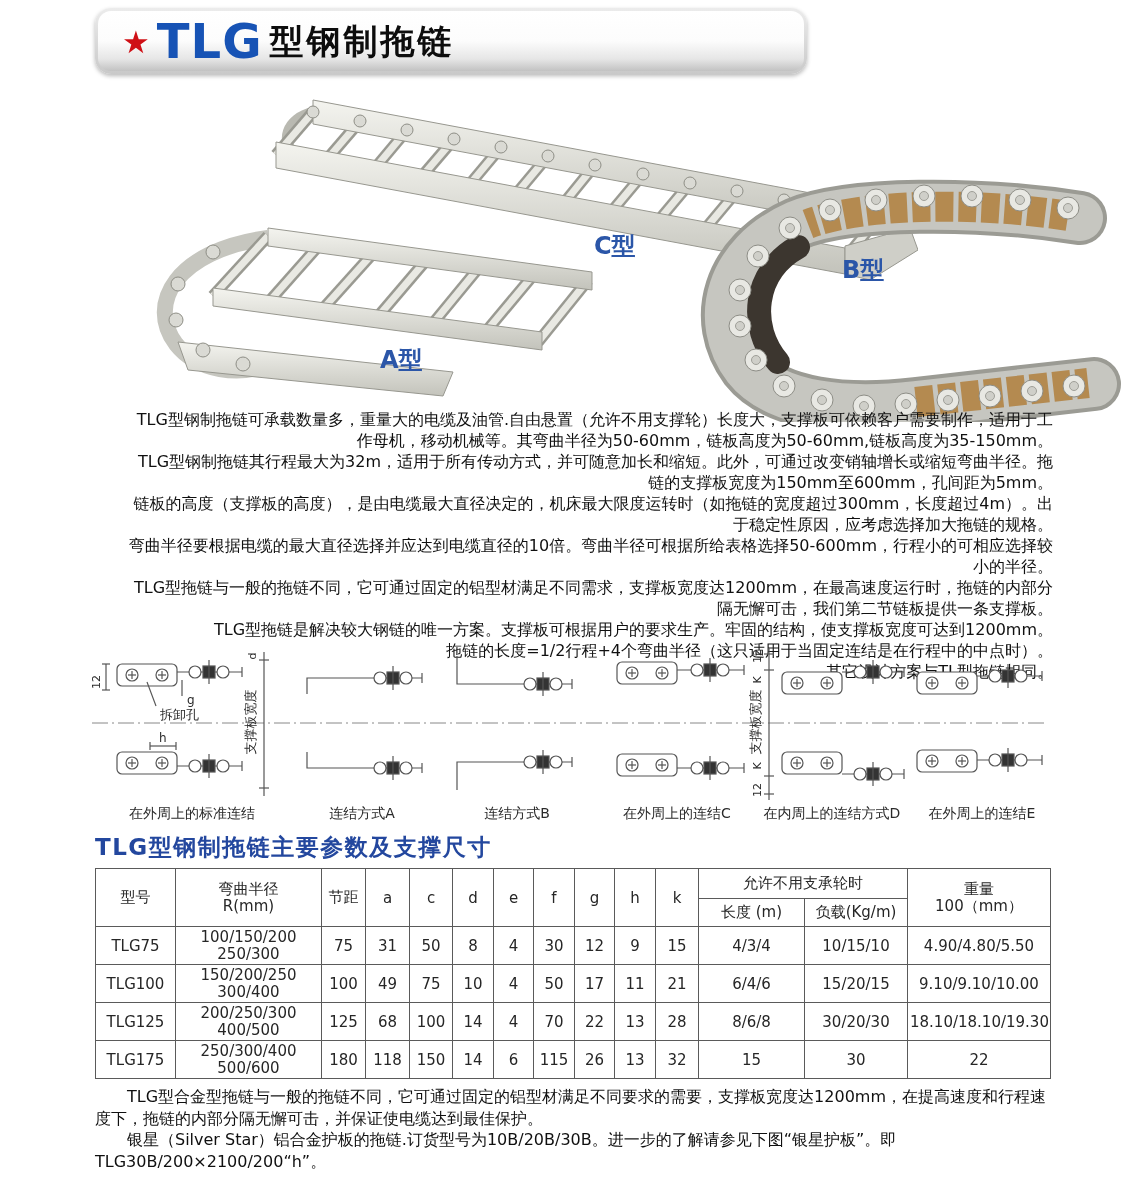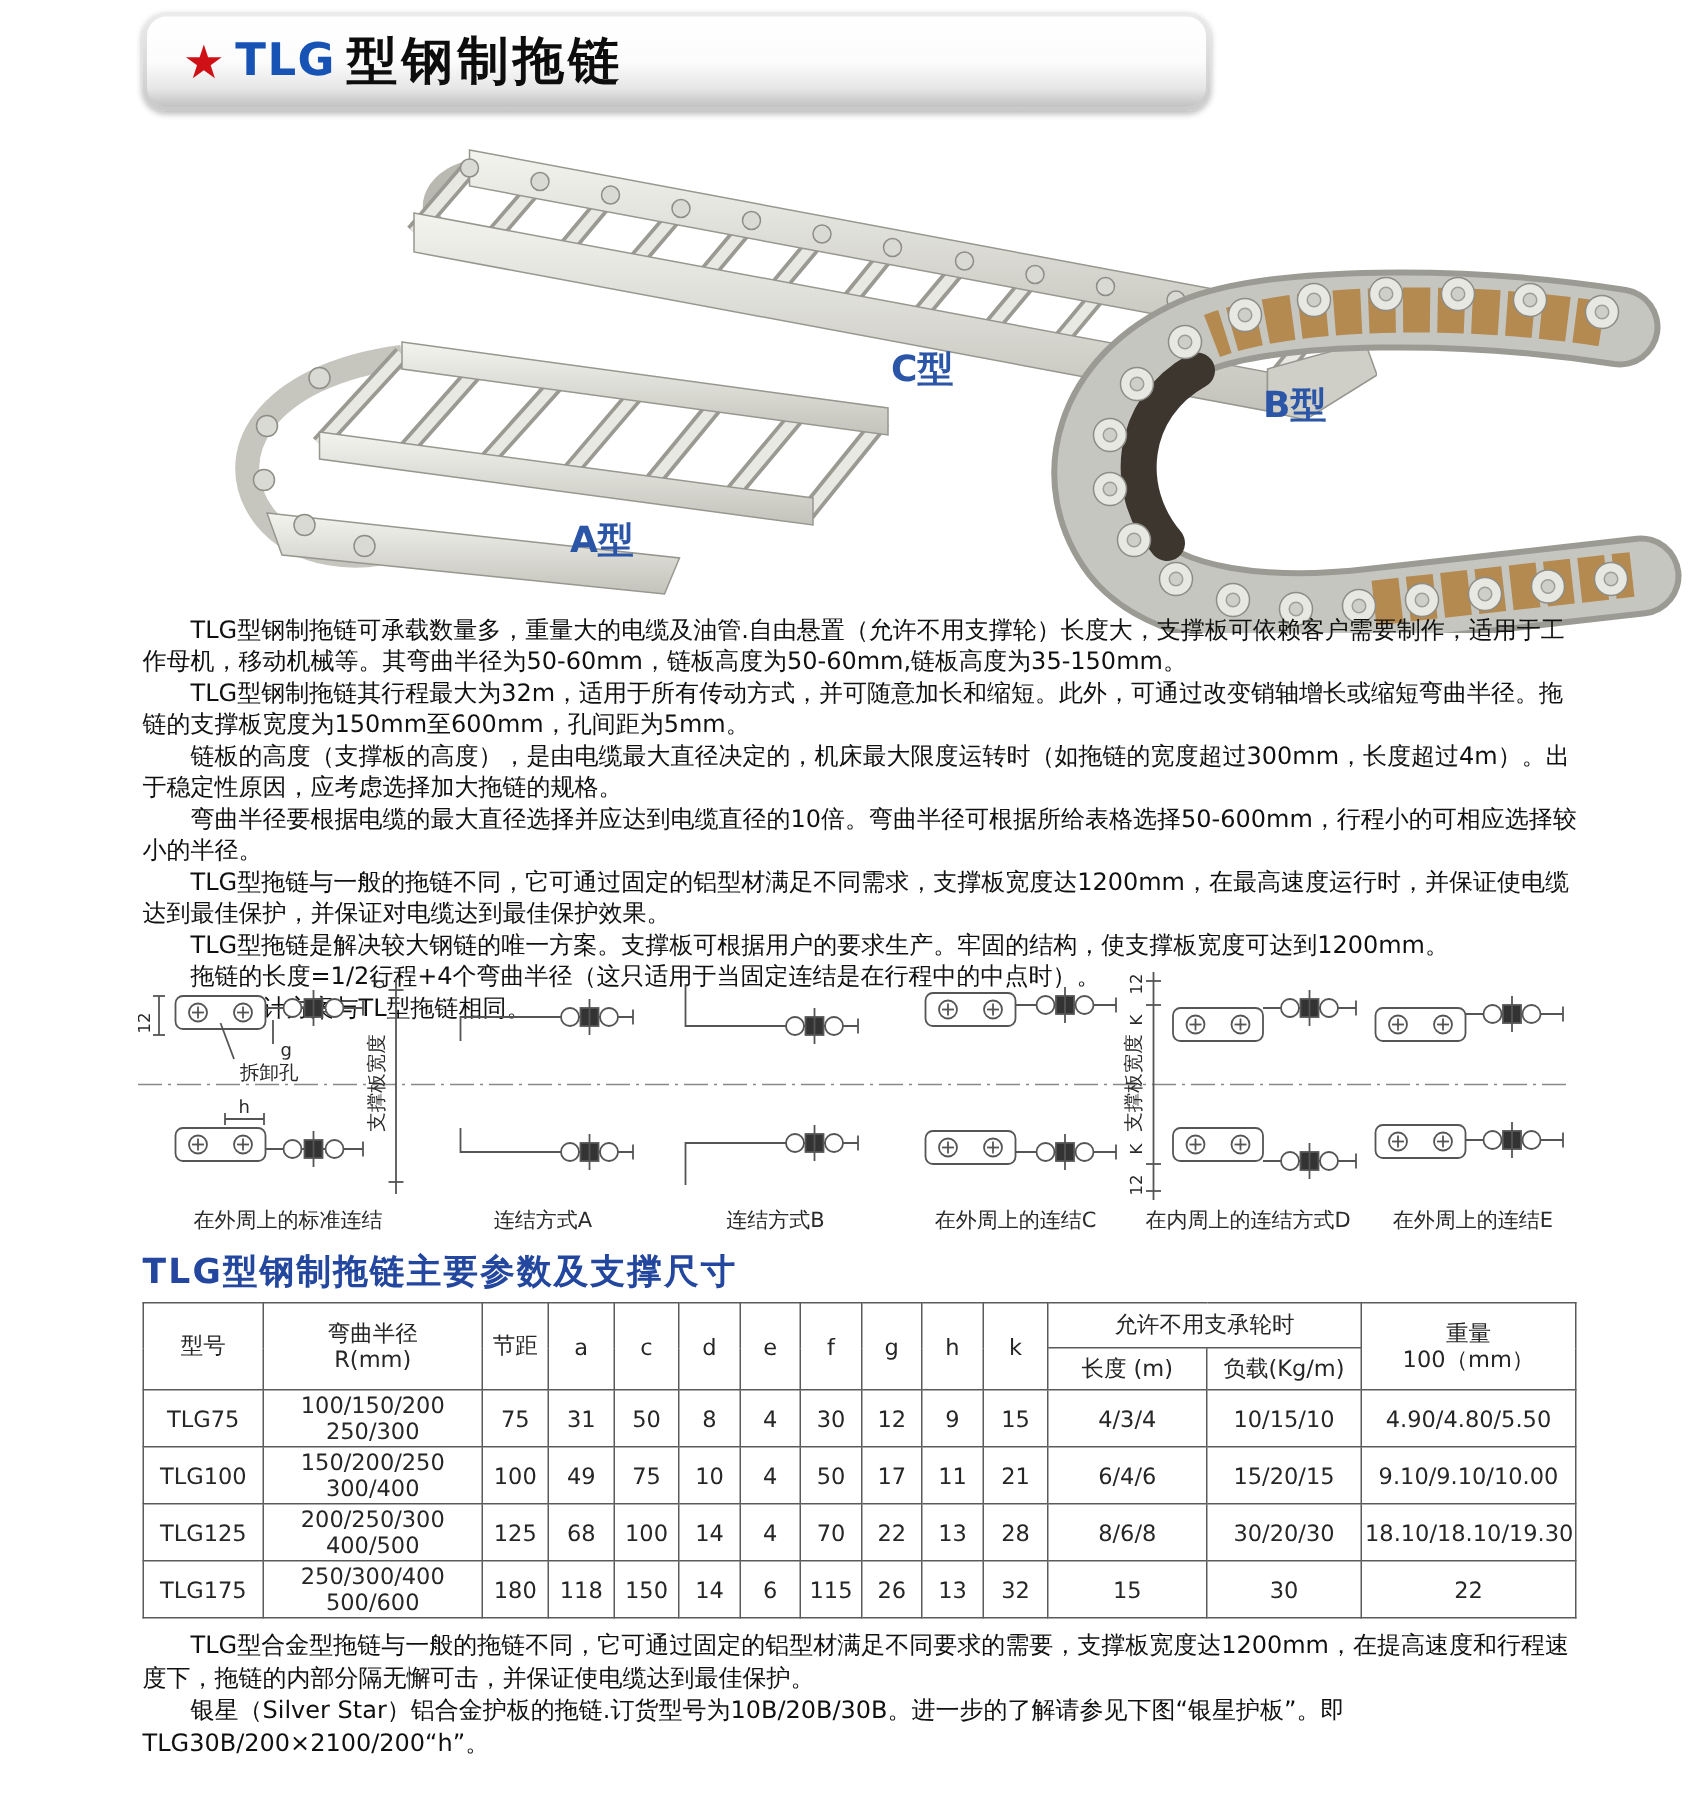--- a/index.html
+++ b/index.html
@@ -15,33 +15,33 @@
     position:absolute;left:95px;top:8px;width:712px;height:66px;
     border-radius:16px;background:linear-gradient(180deg,#ececec,#c9c9c9);
     box-shadow:0 2px 4px rgba(0,0,0,.28);padding:3px;box-sizing:border-box;
   }
   .banner-inner{
     width:100%;height:100%;border-radius:13px;
     background:linear-gradient(180deg,#ffffff 0%,#fcfcfc 50%,#e6e6e6 80%,#c2c2c2 100%);
     display:flex;align-items:center;padding-left:24px;box-sizing:border-box;gap:7px;
   }
   .star{color:#cf1016;font-size:31px;line-height:1;transform:translateY(1px);}
-  .brand{color:#1753b5;font-size:30px;font-weight:bold;letter-spacing:1px;line-height:1;}
+  .brand{color:#1753b5;font-size:48px;font-weight:bold;letter-spacing:1px;line-height:1;}
   .title-cn{color:#0d0d0d;font-size:34px;font-weight:bold;letter-spacing:3px;line-height:1;}
 
   
   .photo{position:absolute;}
   .photo-label{position:absolute;color:#2b56a8;font-size:24px;font-weight:bold;z-index:5;}
   #label-c{left:594px;top:230px;}
   #label-a{left:380px;top:344px;}
   #label-b{left:842px;top:254px;}
 
   
   .intro{position:absolute;left:95px;top:409px;width:958px;font-size:16px;line-height:21px;color:#101010;}
-  .intro p{margin:0;text-indent:2em;}
+  .intro p{margin:0;text-indent:2em;text-align:right;}
 
   
   .figures{position:absolute;left:92px;top:642px;width:960px;height:192px;}
   .figures svg text{font-family:"DejaVu Sans","Liberation Sans",sans-serif;fill:#2a2a2a;}
 
   
   .section-title{
     position:absolute;left:95px;top:832px;font-size:23px;font-weight:bold;
     color:#23479e;letter-spacing:1.5px;
   }
@@ -225,21 +225,21 @@
 
   <div class="photo-label" id="label-c">C型</div>
   <div class="photo-label" id="label-a">A型</div>
   <div class="photo-label" id="label-b">B型</div>
 
   <div class="intro">
     <p>TLG型钢制拖链可承载数量多，重量大的电缆及油管.自由悬置（允许不用支撑轮）长度大，支撑板可依赖客户需要制作，适用于工作母机，移动机械等。其弯曲半径为50-60mm，链板高度为50-60mm,链板高度为35-150mm。</p>
     <p>TLG型钢制拖链其行程最大为32m，适用于所有传动方式，并可随意加长和缩短。此外，可通过改变销轴增长或缩短弯曲半径。拖链的支撑板宽度为150mm至600mm，孔间距为5mm。</p>
     <p>链板的高度（支撑板的高度），是由电缆最大直径决定的，机床最大限度运转时（如拖链的宽度超过300mm，长度超过4m）。出于稳定性原因，应考虑选择加大拖链的规格。</p>
     <p>弯曲半径要根据电缆的最大直径选择并应达到电缆直径的10倍。弯曲半径可根据所给表格选择50-600mm，行程小的可相应选择较小的半径。</p>
-    <p>TLG型拖链与一般的拖链不同，它可通过固定的铝型材满足不同需求，支撑板宽度达1200mm，在最高速度运行时，并保证使电缆达到最佳保护，并保证对电缆达到最佳保护效果。</p>
+    <p>TLG型拖链与一般的拖链不同，它可通过固定的铝型材满足不同需求，支撑板宽度达1200mm，在最高速度运行时，拖链的内部分隔无懈可击，我们第二节链板提供一条支撑板。</p>
     <p>TLG型拖链是解决较大钢链的唯一方案。支撑板可根据用户的要求生产。牢固的结构，使支撑板宽度可达到1200mm。</p>
     <p>拖链的长度=1/2行程+4个弯曲半径（这只适用于当固定连结是在行程中的中点时）。</p>
     <p>其它设计方案与TL型拖链相同。</p>
   </div>
 
   <div class="figures">
     <svg width="960" height="192" viewBox="0 0 960 192">
 
       <line x1="0" y1="81" x2="955" y2="81" stroke="#888" stroke-width="1" stroke-dasharray="16 4 2 4"></line>
 

